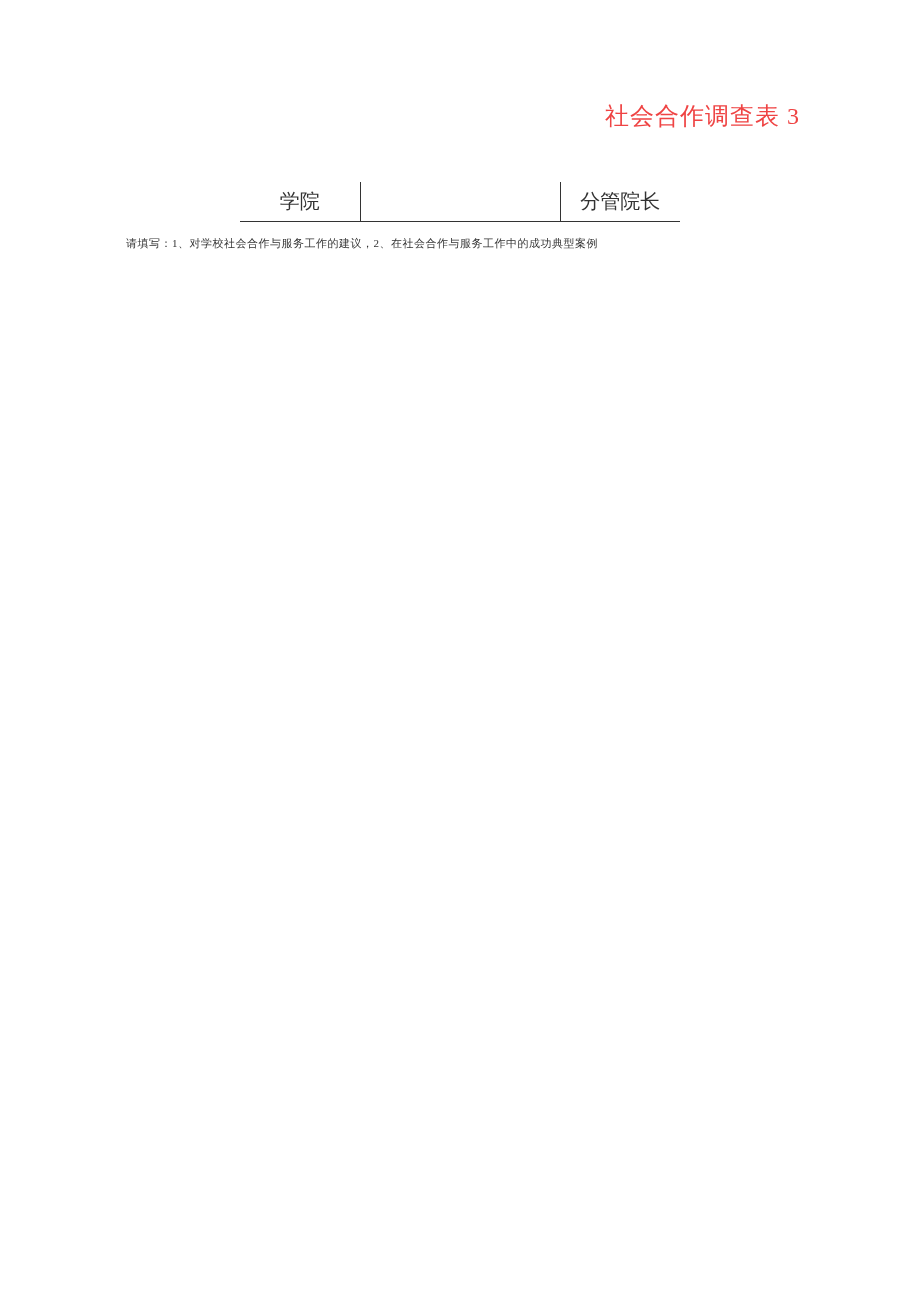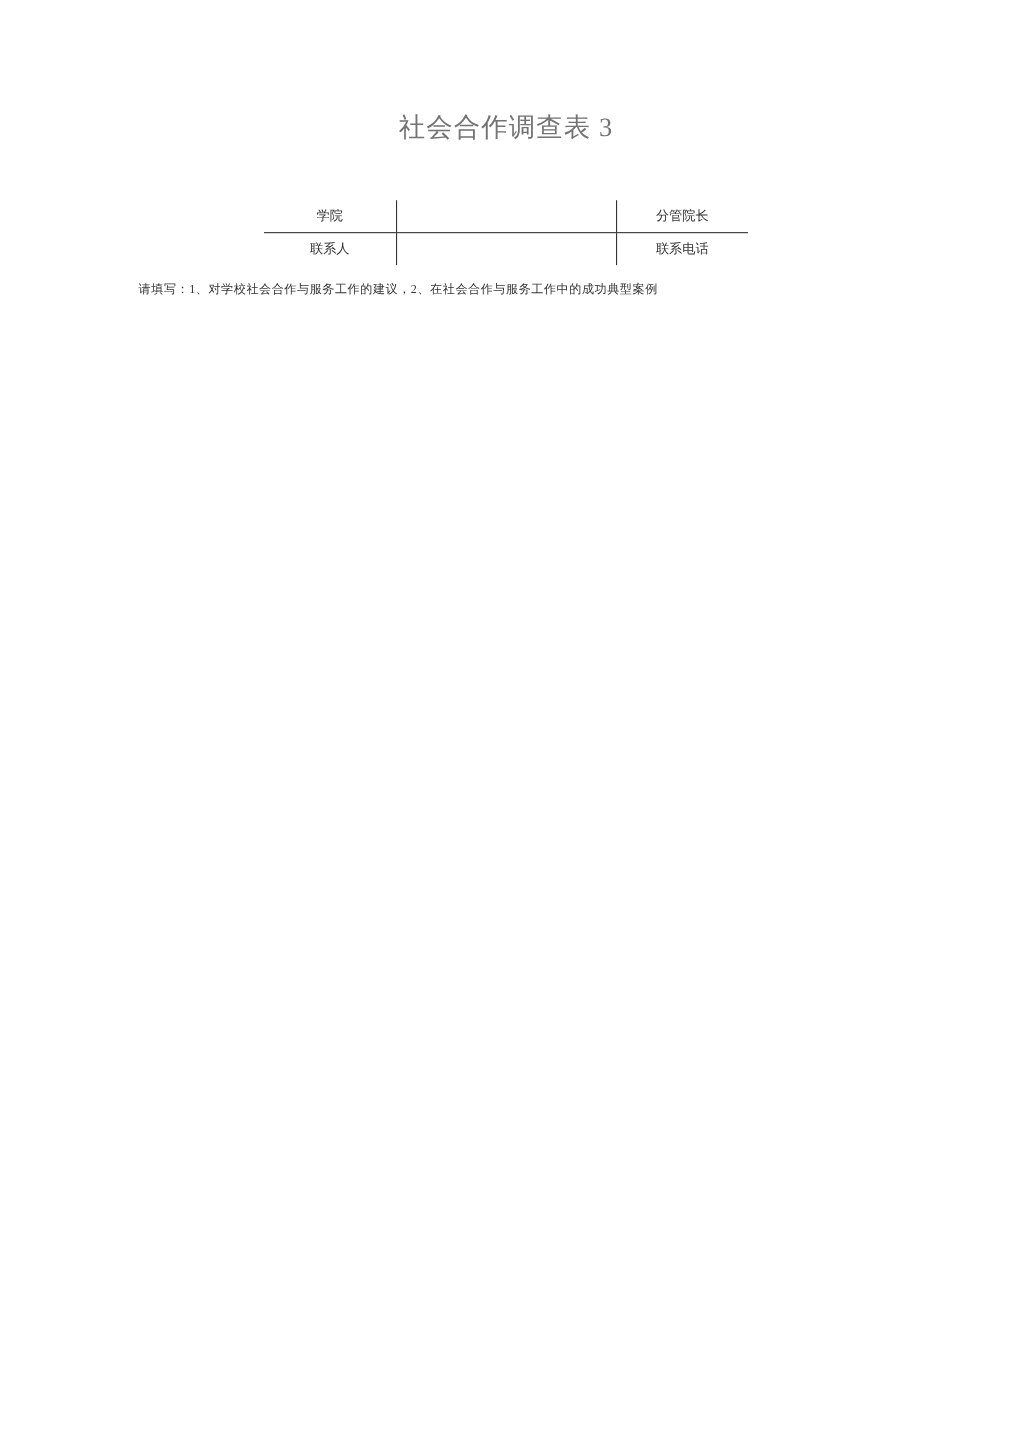--- a/index.html
+++ b/index.html
@@ -5,31 +5,31 @@
     * { margin: 0; padding: 0; box-sizing: border-box; }
     body {
       width: 920px;
       height: 1301px;
       background: #ffffff;
       font-family: "SimSun", "宋体", serif;
       color: #333333;
       padding: 100px 120px 0 120px;
     }
     .title {
-      text-align: center;
+      text-align: right;
       font-size: 24px;
       font-weight: normal;
       margin-bottom: 50px;
       letter-spacing: 1px;
-      color: #737373;
+      color: #ef4444;
     }
     .form-table {
       border-collapse: collapse;
       margin: 0 auto;
-      font-size: 12px;
+      font-size: 20px;
     }
     .form-table td {
       padding: 6px 0;
       vertical-align: middle;
       text-align: center;
     }
     .label-cell {
       width: 120px;
       border-right: 1px solid #333333;
     }
@@ -57,21 +57,16 @@
 
 <h1 class="title">社会合作调查表 3</h1>
 
 <table class="form-table">
   <tbody>
       <tr class="row-1">
     <td class="label-cell">学院</td>
     <td class="value-cell"></td>
     <td class="label-cell-2">分管院长</td>
   </tr>
-  <tr class="row-2">
-    <td class="label-cell">联系人</td>
-    <td class="value-cell"></td>
-    <td class="label-cell-2">联系电话</td>
-  </tr>
 </tbody>
   </table>
 
 <p class="instruction">请填写：1、对学校社会合作与服务工作的建议，2、在社会合作与服务工作中的成功典型案例</p>
 
 </body></html>

